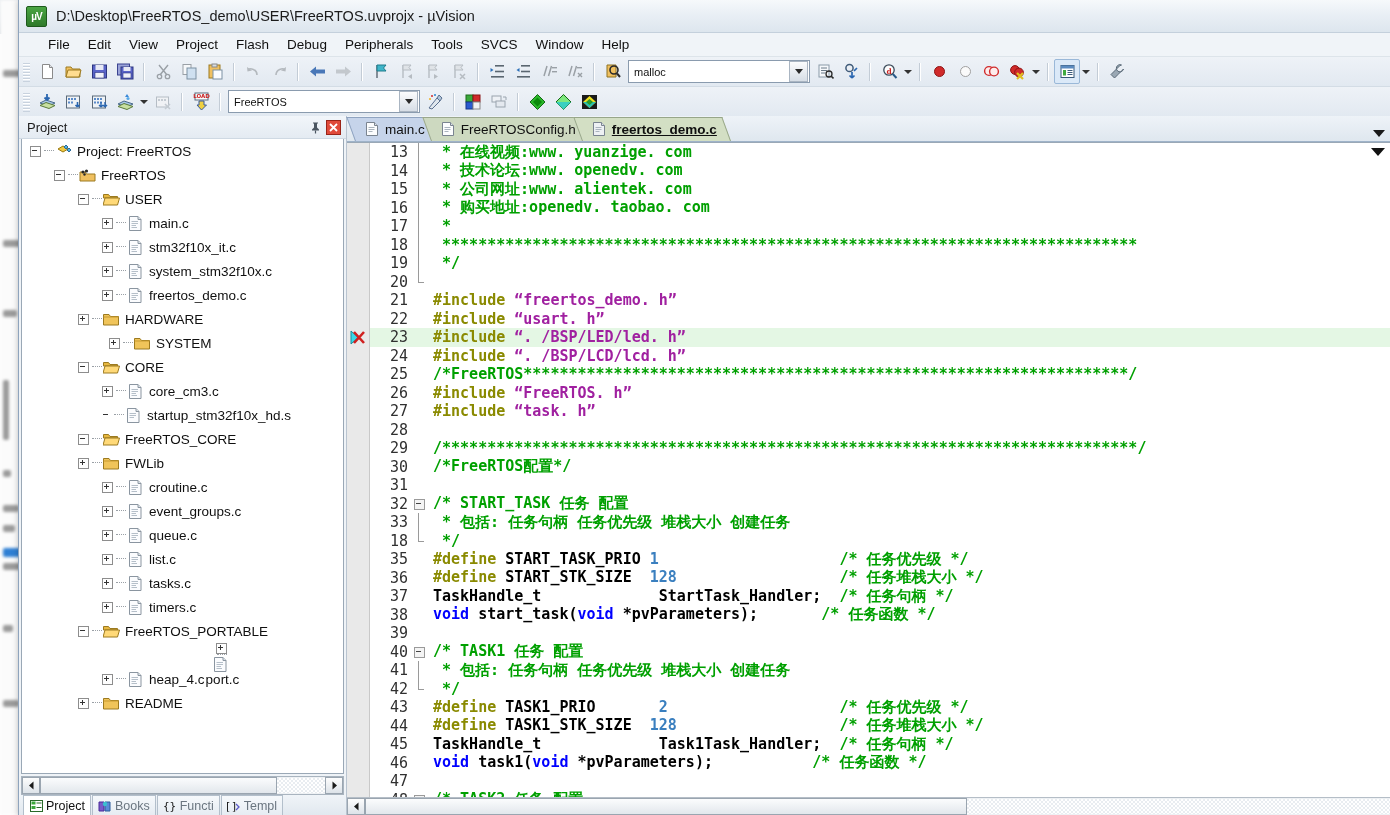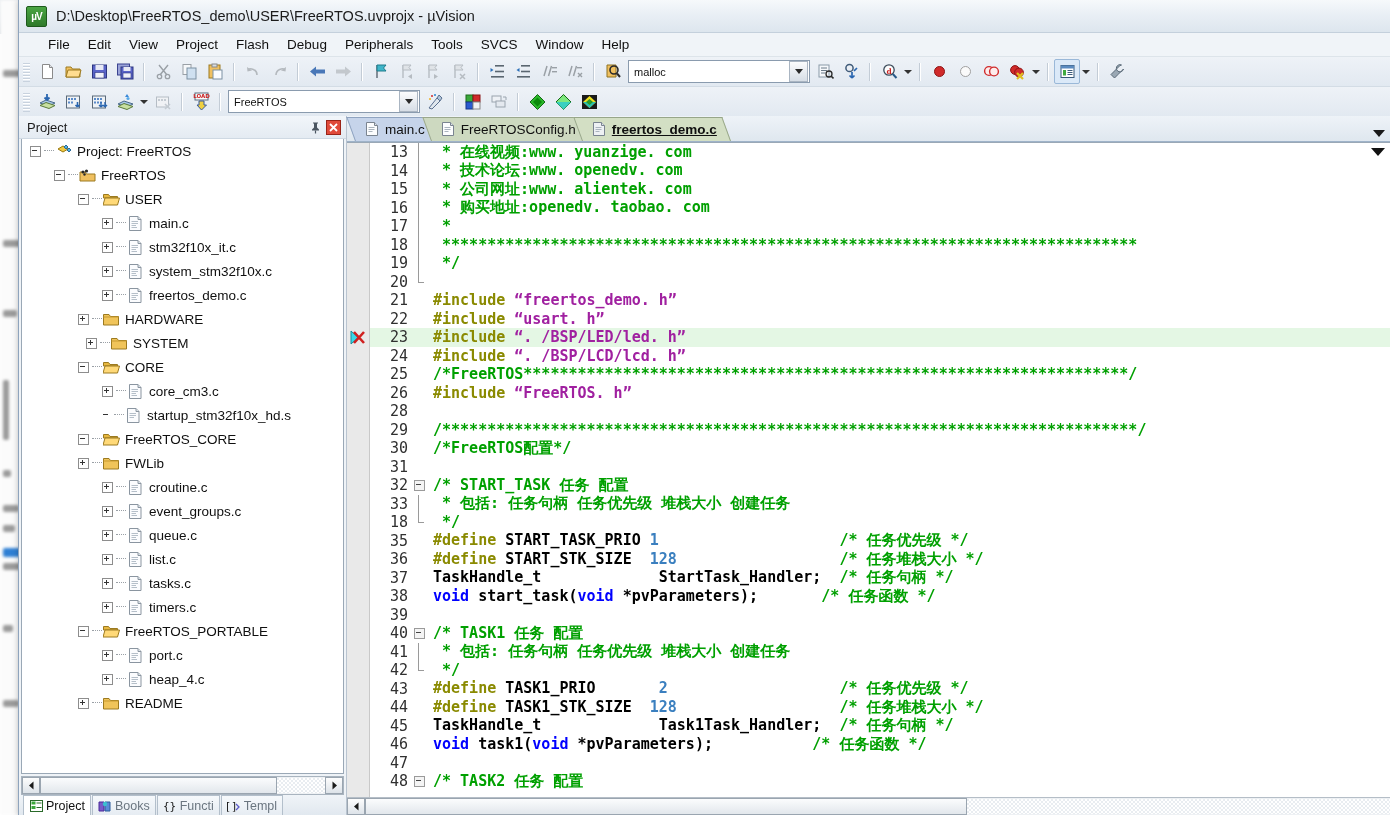--- a/index.html
+++ b/index.html
@@ -996,21 +996,21 @@
             <div class="texp plus"></div>
             <div class="tdots"></div>
             <div class="tico">
               <svg width="17" height="14" viewBox="0 0 17 14">
                 <path d="M0.5 2.5 h5.5 l1.5 2 h8 v8.5 h-15 z" fill="#f0c45a" stroke="#9c7a20"></path>
                 <path d="M0.5 5 h15" stroke="#c79a30"></path>
               </svg>
             </div>
             <div class="tlabel">HARDWARE</div>
           </div>
-          <div class="tnode" style="padding-left: 64px;">
+          <div class="tnode" style="padding-left: 87px;">
             <div class="texp plus"></div>
             <div class="tdots"></div>
             <div class="tico">
               <svg width="17" height="14" viewBox="0 0 17 14">
                 <path d="M0.5 2.5 h5.5 l1.5 2 h8 v8.5 h-15 z" fill="#f0c45a" stroke="#9c7a20"></path>
                 <path d="M0.5 5 h15" stroke="#c79a30"></path>
               </svg>
             </div>
             <div class="tlabel">SYSTEM</div>
           </div>
@@ -1163,21 +1163,21 @@
             <div class="texp"></div>
             <div class="tdots"></div>
             <div class="tico">
               <svg width="17" height="14" viewBox="0 0 17 14">
                 <path d="M0.5 2.5 h5 l1.5 2 h7.5 v1.5 h-14 z" fill="#e8b840" stroke="#9c7a20"></path>
                 <path d="M2 6 h14.5 l-2 7 h-14.5 z" fill="#ffd978" stroke="#9c7a20"></path>
               </svg>
             </div>
             <div class="tlabel">FreeRTOS_PORTABLE</div>
           </div>
-          <div class="tnode" style="padding-left: 80px;">
+          <div class="tnode" style="padding-left: 80px; flex-direction: column;">
             <div class="texp plus"></div>
             <div class="tdots"></div>
             <div class="tico">
               <svg width="13" height="15" viewBox="0 0 13 15">
                 <path d="M0.5 0.5 h8.5 l3 3 v11 h-11.5 z" fill="#fbfcfe" stroke="#8a95a0"></path>
                 <path d="M9 0.5 v3 h3" fill="#dde4eb" stroke="#8a95a0"></path>
                 <g stroke="#b5bfc9">
                   <path d="M2.5 5.5 h6.5 M2.5 7.5 h6.5 M2.5 9.5 h4.5 M2.5 11.5 h5.5"></path>
                 </g>
               </svg>
@@ -1331,20 +1331,21 @@
             <div class="cline"><div class="lnum">17</div><div class="fold"><span class="fline"></span></div><div class="ctext"><span class="c-cmt"> *</span></div></div>
             <div class="cline"><div class="lnum">18</div><div class="fold"><span class="fline"></span></div><div class="ctext"><span class="c-cmt"> *****************************************************************************</span></div></div>
             <div class="cline"><div class="lnum">19</div><div class="fold"><span class="fline"></span></div><div class="ctext"><span class="c-cmt"> */</span></div></div>
             <div class="cline"><div class="lnum">20</div><div class="fold"><span class="fend"></span></div><div class="ctext"></div></div>
             <div class="cline"><div class="lnum">21</div><div class="fold"></div><div class="ctext"><span class="c-pre">#include </span><span class="c-str">“freertos_demo. h”</span></div></div>
             <div class="cline"><div class="lnum">22</div><div class="fold"></div><div class="ctext"><span class="c-pre">#include </span><span class="c-str">“usart. h”</span></div></div>
             <div class="cline hl"><div class="lnum">23</div><div class="fold"></div><div class="ctext"><span class="c-pre">#include </span><span class="c-str">“. /BSP/LED/led. h”</span></div></div>
             <div class="cline"><div class="lnum">24</div><div class="fold"></div><div class="ctext"><span class="c-pre">#include </span><span class="c-str">“. /BSP/LCD/lcd. h”</span></div></div>
             <div class="cline"><div class="lnum">25</div><div class="fold"></div><div class="ctext"><span class="c-cmt">/*FreeRTOS*******************************************************************/</span></div></div>
             <div class="cline"><div class="lnum">26</div><div class="fold"></div><div class="ctext"><span class="c-pre">#include </span><span class="c-str">“FreeRTOS. h”</span></div></div>
+            <div class="cline"><div class="lnum">27</div><div class="fold"></div><div class="ctext"><span class="c-pre">#include </span><span class="c-str">“task. h”</span></div></div>
             <div class="cline"><div class="lnum">28</div><div class="fold"></div><div class="ctext"></div></div>
             <div class="cline"><div class="lnum">29</div><div class="fold"></div><div class="ctext"><span class="c-cmt">/*****************************************************************************/</span></div></div>
             <div class="cline"><div class="lnum">30</div><div class="fold"></div><div class="ctext"><span class="c-cmt">/*FreeRTOS配置*/</span></div></div>
             <div class="cline"><div class="lnum">31</div><div class="fold"></div><div class="ctext"></div></div>
             <div class="cline"><div class="lnum">32</div><div class="fold"><span class="fbox"></span></div><div class="ctext"><span class="c-cmt">/* START_TASK 任务 配置</span></div></div>
             <div class="cline"><div class="lnum">33</div><div class="fold"><span class="fline"></span></div><div class="ctext"><span class="c-cmt"> * 包括: 任务句柄 任务优先级 堆栈大小 创建任务</span></div></div>
             <div class="cline"><div class="lnum">18</div><div class="fold"><span class="fend"></span></div><div class="ctext"><span class="c-cmt"> */</span></div></div>
             <div class="cline"><div class="lnum">35</div><div class="fold"></div><div class="ctext"><span class="c-pre">#define </span><span class="c-pln">START_TASK_PRIO </span><span class="c-num">1</span><span class="c-pln">                    </span><span class="c-cmt">/* 任务优先级 */</span></div></div>
             <div class="cline"><div class="lnum">36</div><div class="fold"></div><div class="ctext"><span class="c-pre">#define </span><span class="c-pln">START_STK_SIZE  </span><span class="c-num">128</span><span class="c-pln">                  </span><span class="c-cmt">/* 任务堆栈大小 */</span></div></div>
             <div class="cline"><div class="lnum">37</div><div class="fold"></div><div class="ctext"><span class="c-pln">TaskHandle_t             StartTask_Handler;  </span><span class="c-cmt">/* 任务句柄 */</span></div></div>

